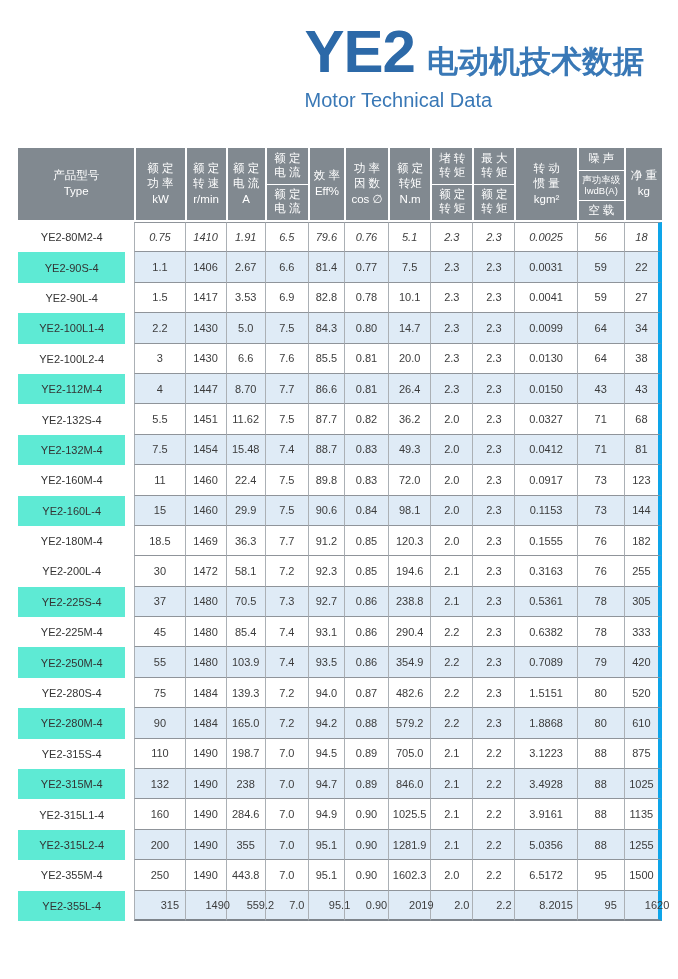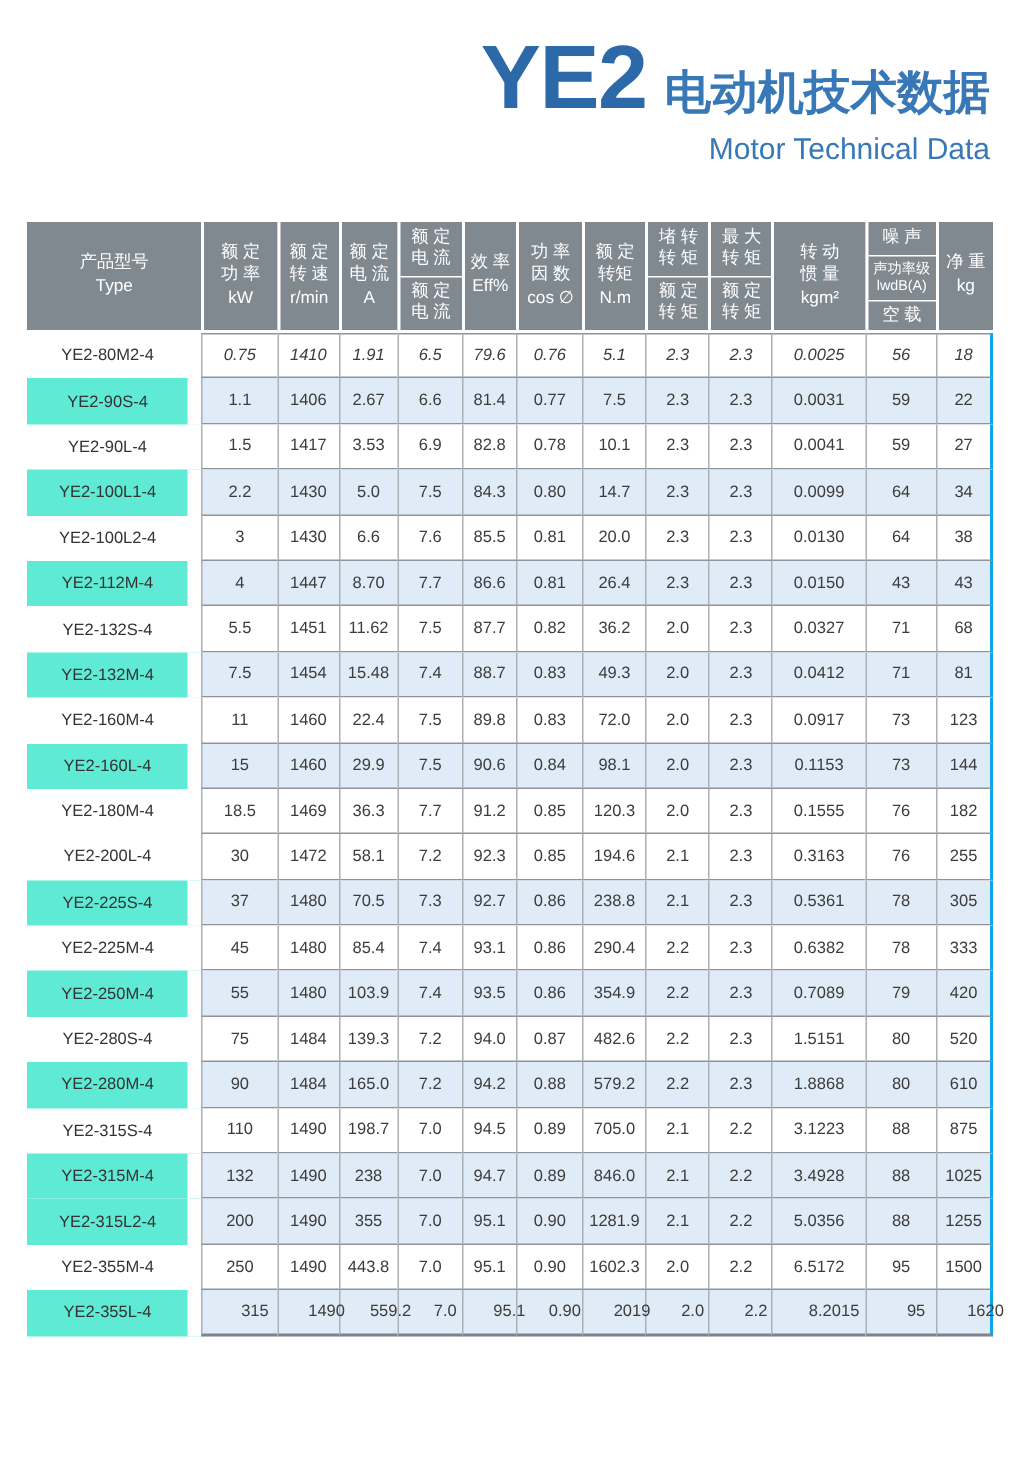--- a/index.html
+++ b/index.html
@@ -1,21 +1,21 @@
 <!DOCTYPE html>
 <html><head>
 <meta charset="utf-8">
 <style>
   html,body{margin:0;padding:0;background:#ffffff;}
   .page{
     position:relative;width:678px;height:979px;background:#ffffff;
     font-family:"Liberation Sans",sans-serif;overflow:hidden;
   }
   
-  .title-block{position:absolute;top:22px;right:18px;text-align:right;}
+  .title-block{position:absolute;top:22px;right:34px;}
   .title-line{display:flex;align-items:baseline;justify-content:flex-end;gap:12px;}
   .title-abbr{font-size:60px;font-weight:700;color:#2c69a8;line-height:1;letter-spacing:-1px;}
   .title-zh{font-size:31px;font-weight:600;color:#3978b6;line-height:1.1;}
   .subtitle{margin-top:7px;font-size:20px;color:#3978b6;}
   
   table.motor{
     position:absolute;left:18px;top:148px;width:644px;
     border-collapse:separate;border-spacing:0;table-layout:fixed;
   }
   table.motor *{box-sizing:border-box;}
@@ -33,21 +33,21 @@
   .sect.sep{border-top:1.5px solid #ffffff;}
   .noise-top{flex:0 0 22px;}
   .noise-mid{flex:1;font-size:9.5px;line-height:1.15;}
   .noise-bot{flex:0 0 20px;}
   td{
     padding:0;height:30.4px;text-align:center;vertical-align:middle;
     font-size:11px;color:#3c3c3c;
   }
   td.type{border-right:9px solid #ffffff;color:#333333;}
   td.data{border-bottom:1px solid #8f949a;border-left:1px solid #abb0b5;background:#ffffff;}
-  td.data:last-child{border-right:2px solid #0ea5e9;}
+  td.data:last-child{border-right:4px solid #0ea5e9;}
   tbody tr:first-child td.data{border-top:1px solid #8f949a;font-style:italic;}
   tbody tr:last-child td.data{border-bottom:2px solid #7e848b;padding-left:20px;}
   tr.alt td.type{background:#5eead4;}
   tr.alt td.data{background:#dfebf6;}
 </style>
 </head>
 <body>
 
 <div class="page">
 
@@ -432,20 +432,35 @@
           <td class="data">7.0</td>
           <td class="data">94.7</td>
           <td class="data">0.89</td>
           <td class="data">846.0</td>
           <td class="data">2.1</td>
           <td class="data">2.2</td>
           <td class="data">3.4928</td>
           <td class="data">88</td>
           <td class="data">1025</td>
         </tr>
+        <tr>
+          <td class="type">YE2-315L1-4</td>
+          <td class="data">160</td>
+          <td class="data">1490</td>
+          <td class="data">284.6</td>
+          <td class="data">7.0</td>
+          <td class="data">94.9</td>
+          <td class="data">0.90</td>
+          <td class="data">1025.5</td>
+          <td class="data">2.1</td>
+          <td class="data">2.2</td>
+          <td class="data">3.9161</td>
+          <td class="data">88</td>
+          <td class="data">1135</td>
+        </tr>
         <tr class="alt">
           <td class="type">YE2-315L2-4</td>
           <td class="data">200</td>
           <td class="data">1490</td>
           <td class="data">355</td>
           <td class="data">7.0</td>
           <td class="data">95.1</td>
           <td class="data">0.90</td>
           <td class="data">1281.9</td>
           <td class="data">2.1</td>

